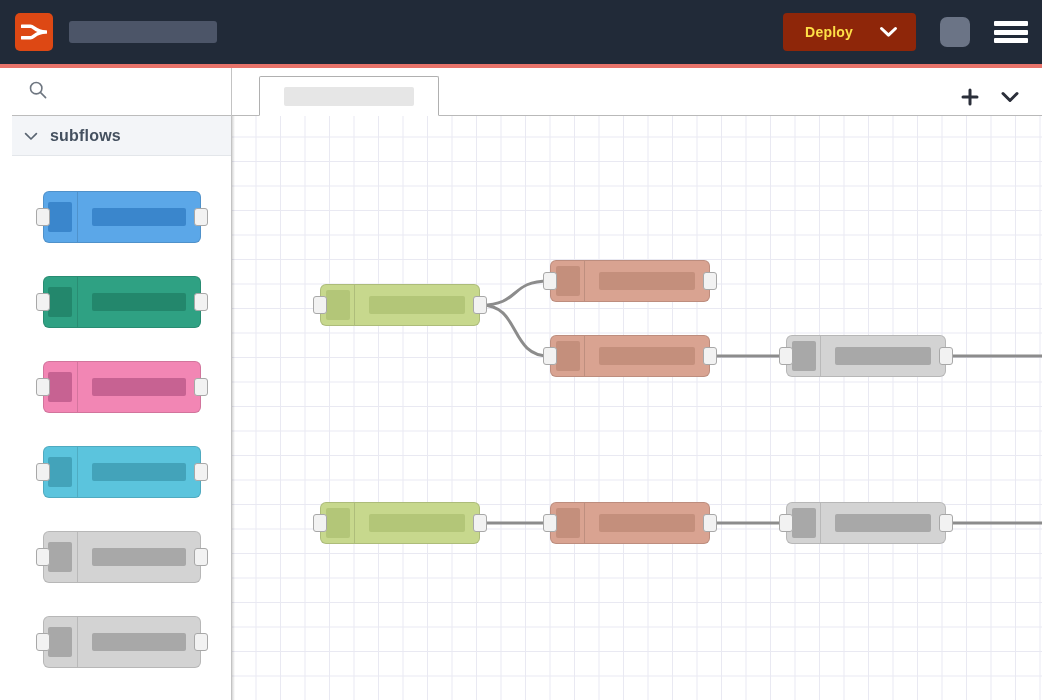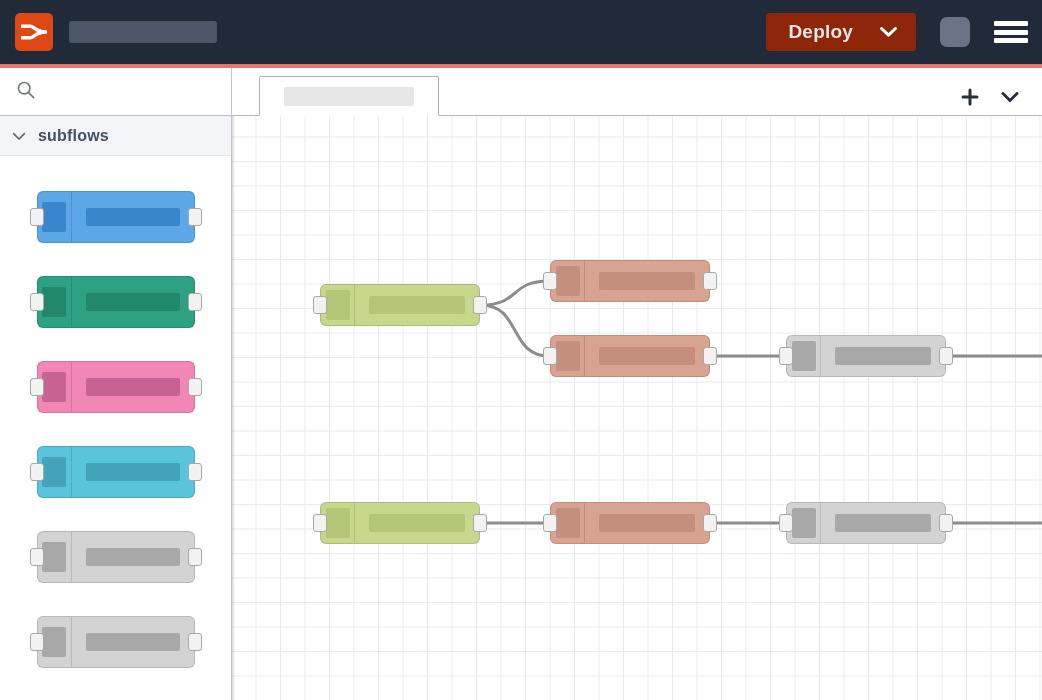--- a/index.html
+++ b/index.html
@@ -26,24 +26,24 @@
   .header-title-ph {
     width: 148px; height: 22px; margin-left: 16px;
     background: #4c5568; border-radius: 3px;
   }
   .header-right {
     margin-left: auto; display: flex; align-items: center; gap: 0;
     padding-right: 14px; height: 100%;
   }
   .deploy-btn {
     display: flex; align-items: center; gap: 26px;
-    background: #8e2609; color: #e5e5e5;
+    background: #8e2609; color: #fde047;
     border: none; border-radius: 4px;
     height: 38px; padding: 0 18px 0 22px;
-    font-size: 19px; font-weight: bold;
+    font-size: 14px; font-weight: bold;
     font-family: "Liberation Sans", sans-serif;
     cursor: pointer; letter-spacing: .2px;
   }
   .deploy-caret { display: flex; align-items: center; }
   .avatar-btn {
     width: 30px; height: 30px; margin-left: 24px;
     background: #6b7486; border-radius: 7px; border: none; cursor: pointer;
   }
   .hamburger {
     margin-left: 24px; width: 34px; height: 26px;
@@ -52,21 +52,21 @@
   }
   .hamburger span { display: block; height: 5px; background: #fff; border-radius: 1px; width: 100%; }
 
   
   .body { flex: 1 1 auto; display: flex; min-height: 0; position: relative; }
 
   
   .sidebar {
     width: 232px; flex: 0 0 232px;
     background: #fff; border-right: 1px solid #c3c3c3;
-    display: flex; flex-direction: column; overflow: hidden;
+    display: flex; flex-direction: column; overflow: hidden; padding-left: 12px;
   }
   .palette-search {
     height: 48px; flex: 0 0 48px;
     display: flex; align-items: center; padding-left: 16px;
     border-bottom: 1px solid #bcbcbc; background: #fff;
   }
   .search-icon { display: block; }
   .palette-header {
     height: 40px; flex: 0 0 40px;
     background: #f3f5f8; border-bottom: 1px solid #e3e6ea;

